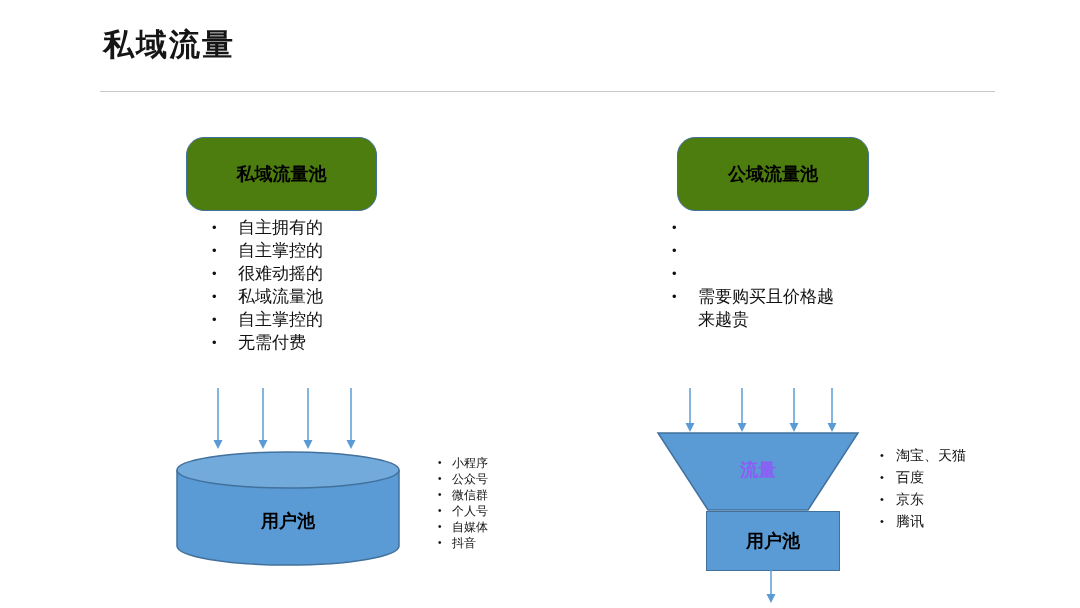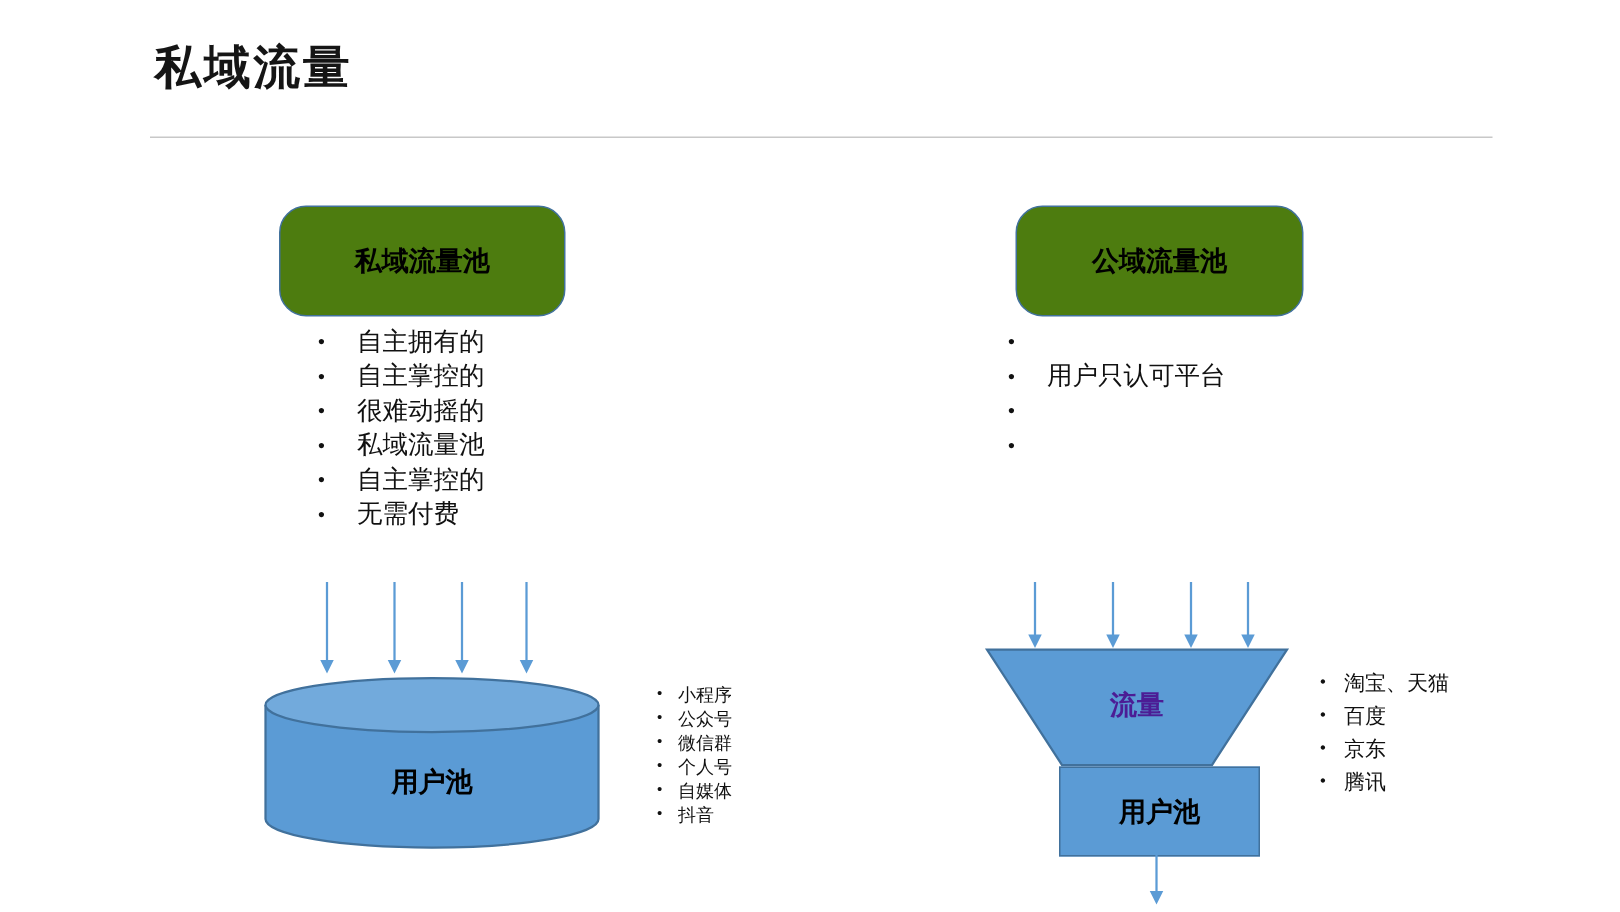--- a/index.html
+++ b/index.html
@@ -35,21 +35,21 @@
   .arrow-bottom{left:763px;top:570px;}
 
   .cylinder{position:absolute;left:175px;top:449px;width:226px;height:118px;}
   .cylinder .shape-label{
     position:absolute;left:0;right:0;top:60px;text-align:center;
     font-size:18px;font-weight:700;color:#000;
   }
   .funnel{position:absolute;left:656px;top:432px;width:204px;height:80px;}
   .funnel .shape-label{
     position:absolute;left:0;right:0;top:26px;text-align:center;
-    font-size:18px;font-weight:700;color:#4c1d95;
+    font-size:18px;font-weight:700;color:#8b5cf6;
   }
   .user-box{
     position:absolute;left:706px;top:511px;width:132px;height:58px;
     background:#5B9BD5;border:1.5px solid #41719C;
     display:flex;align-items:center;justify-content:center;
     font-size:18px;font-weight:700;color:#000;
   }
 
   .channels{position:absolute;left:438px;top:455px;font-size:12px;color:#111;}
   .channels li{display:flex;line-height:16px;}
@@ -149,27 +149,27 @@
   <div class="pool-box right-pool">
     <span>公域流量池</span>
   </div>
 
   <ul class="bullets right-bullets">
     <li>
         <span class="b">•</span>
       </li>
     <li>
         <span class="b">•</span>
-        <span class="t">用户只认可平台</span>
-      </li>
-    <li>
-        <span class="b">•</span>
-      </li>
-    <li>
-        <span class="b">•</span>
+      </li>
+    <li>
+        <span class="b">•</span>
+      </li>
+    <li>
+        <span class="b">•</span>
+        <span class="t">需要购买且价格越来越贵</span>
       </li>
   </ul>
 
   <svg class="arrows arrows-right" width="172" height="45" viewBox="0 0 172 45">
     <g stroke="#5B9BD5" stroke-width="1.5" fill="#5B9BD5">
       <line x1="18" y1="0" x2="18" y2="36"></line>
         <polygon points="13.5,35 22.5,35 18,44" stroke="none"></polygon>
       <line x1="70" y1="0" x2="70" y2="36"></line>
         <polygon points="65.5,35 74.5,35 70,44" stroke="none"></polygon>
       <line x1="122" y1="0" x2="122" y2="36"></line>

